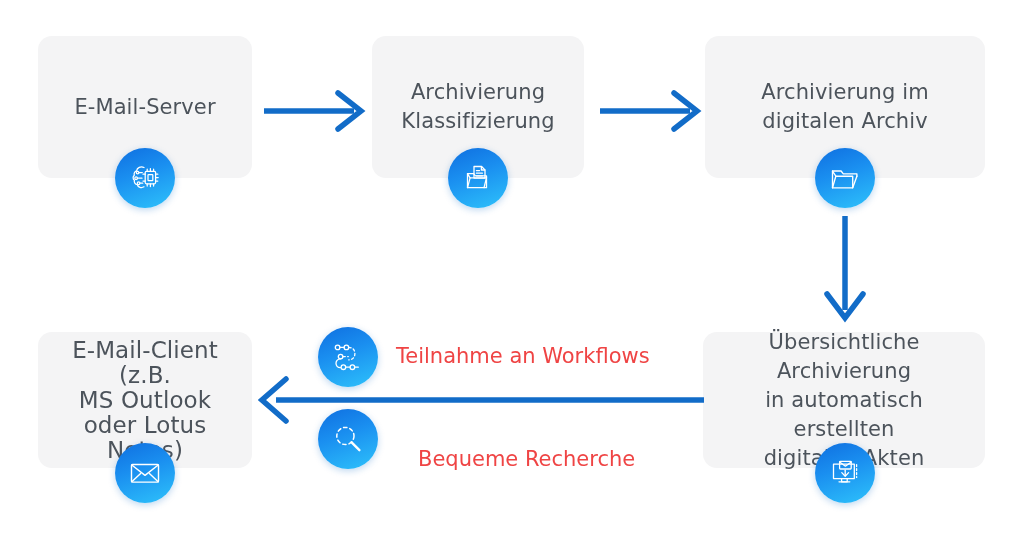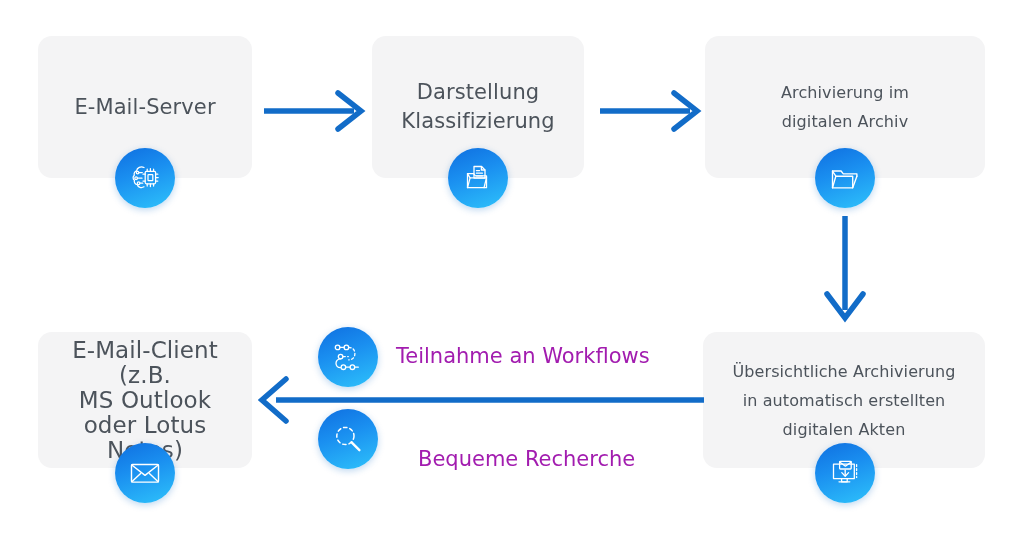--- a/index.html
+++ b/index.html
@@ -39,21 +39,21 @@
     letter-spacing: 0.1px;
     white-space: pre-line;
   }
   .box-1 { left: 38px;  top: 36px;  width: 214px; height: 142px; align-items: center; }
   .box-2 { left: 372px; top: 36px;  width: 212px; height: 142px; }
   .box-3 { left: 705px; top: 36px;  width: 280px; height: 142px; }
   .box-4 { left: 703px; top: 332px; width: 282px; height: 136px; }
   .box-5 { left: 38px;  top: 332px; width: 214px; height: 136px; }
 
   .box-3 .node-label,
-  .box-4 .node-label { font-size: 16px; }
+  .box-4 .node-label { font-size: 21px; }
   .box-5 .node-label { font-size: 23px; line-height: 25px; }
 
   
   .icon-circle {
     position: absolute;
     width: 60px;
     height: 60px;
     border-radius: 50%;
     background: linear-gradient(160deg, #0f6fe0 0%, #1a8ff0 42%, #2ec2fb 100%);
     display: flex;
@@ -75,21 +75,21 @@
   .arrow { position: absolute; }
   .arrow svg { display: block; }
   .ar-1  { left: 262px; top: 88px; }
   .ar-2  { left: 598px; top: 88px; }
   .ar-v  { left: 820px; top: 214px; }
   .ar-l  { left: 258px; top: 375px; }
 
   
   .side-label {
     position: absolute;
-    color: #a21caf;
+    color: #ef4444;
     font-size: 21px;
     line-height: 26px;
     white-space: nowrap;
   }
   .sl-wf     { left: 396px; top: 343px; }
   .sl-search { left: 418px; top: 425px; margin-top: 21px; }
 </style>
 </head>
 <body>
 
@@ -112,21 +112,21 @@
   </div>
 
   <div class="arrow ar-1">
     <svg width="104" height="46" viewBox="0 0 104 46">
       <path d="M2 23 H92" stroke="#126cc8" stroke-width="5.5" stroke-linecap="butt" fill="none"></path>
       <path d="M76 5 L99 23 L76 41" stroke="#126cc8" stroke-width="5.5" fill="none" stroke-linecap="round" stroke-linejoin="miter"></path>
     </svg>
   </div>
 
   <div class="node-box box-2">
-    <div class="node-label">Darstellung
+    <div class="node-label">Archivierung
 Klassifizierung</div>
   </div>
   <div class="icon-circle ic-2">
     <svg width="34" height="34" viewBox="0 0 34 34" fill="none" stroke="#ffffff" stroke-width="1.3" stroke-linecap="round" stroke-linejoin="round">
       <path d="M13 5.5h7.6l3.4 3.4v8.2H13z"></path>
       <path d="M20.4 5.6v3.4h3.4"></path>
       <path d="M15.4 9.6h3.2M15.4 12.2h6M15.4 14.8h6"></path>
       <path d="M6.5 12.6h6.1l1.8 2.3h11.1v1.9"></path>
       <path d="M6.5 12.6v14.1h19v-9.9H9.1z"></path>
       <path d="M9.1 16.8 6.5 26.7"></path>

